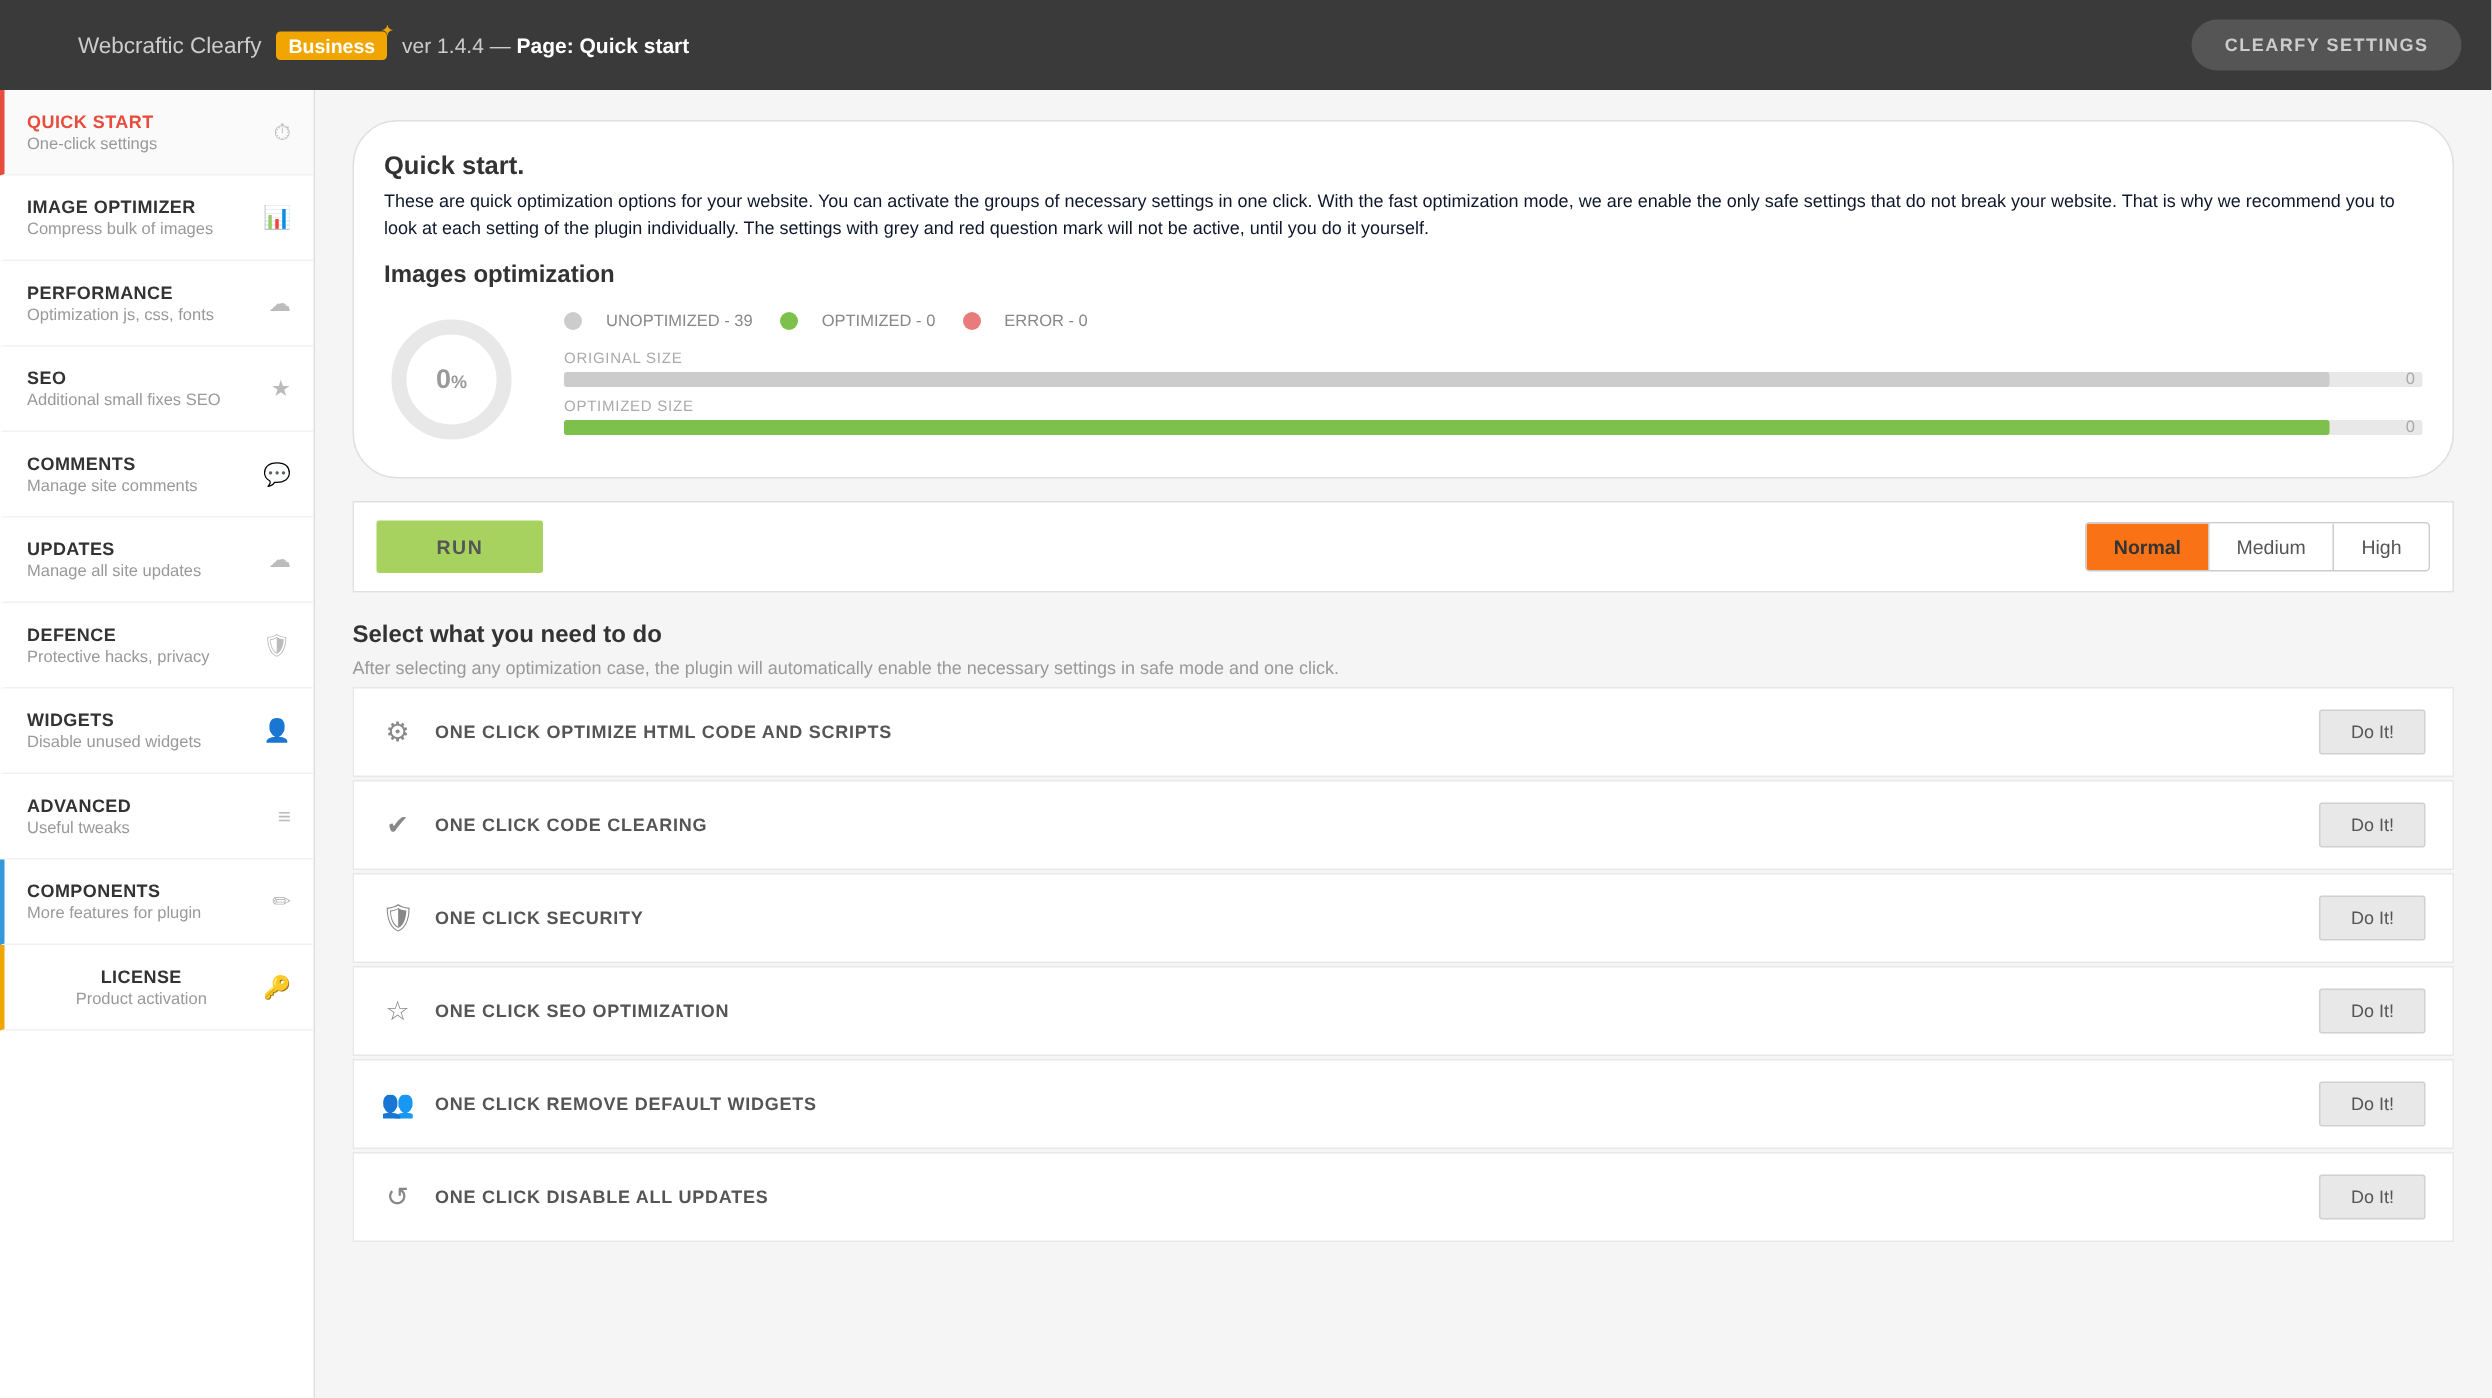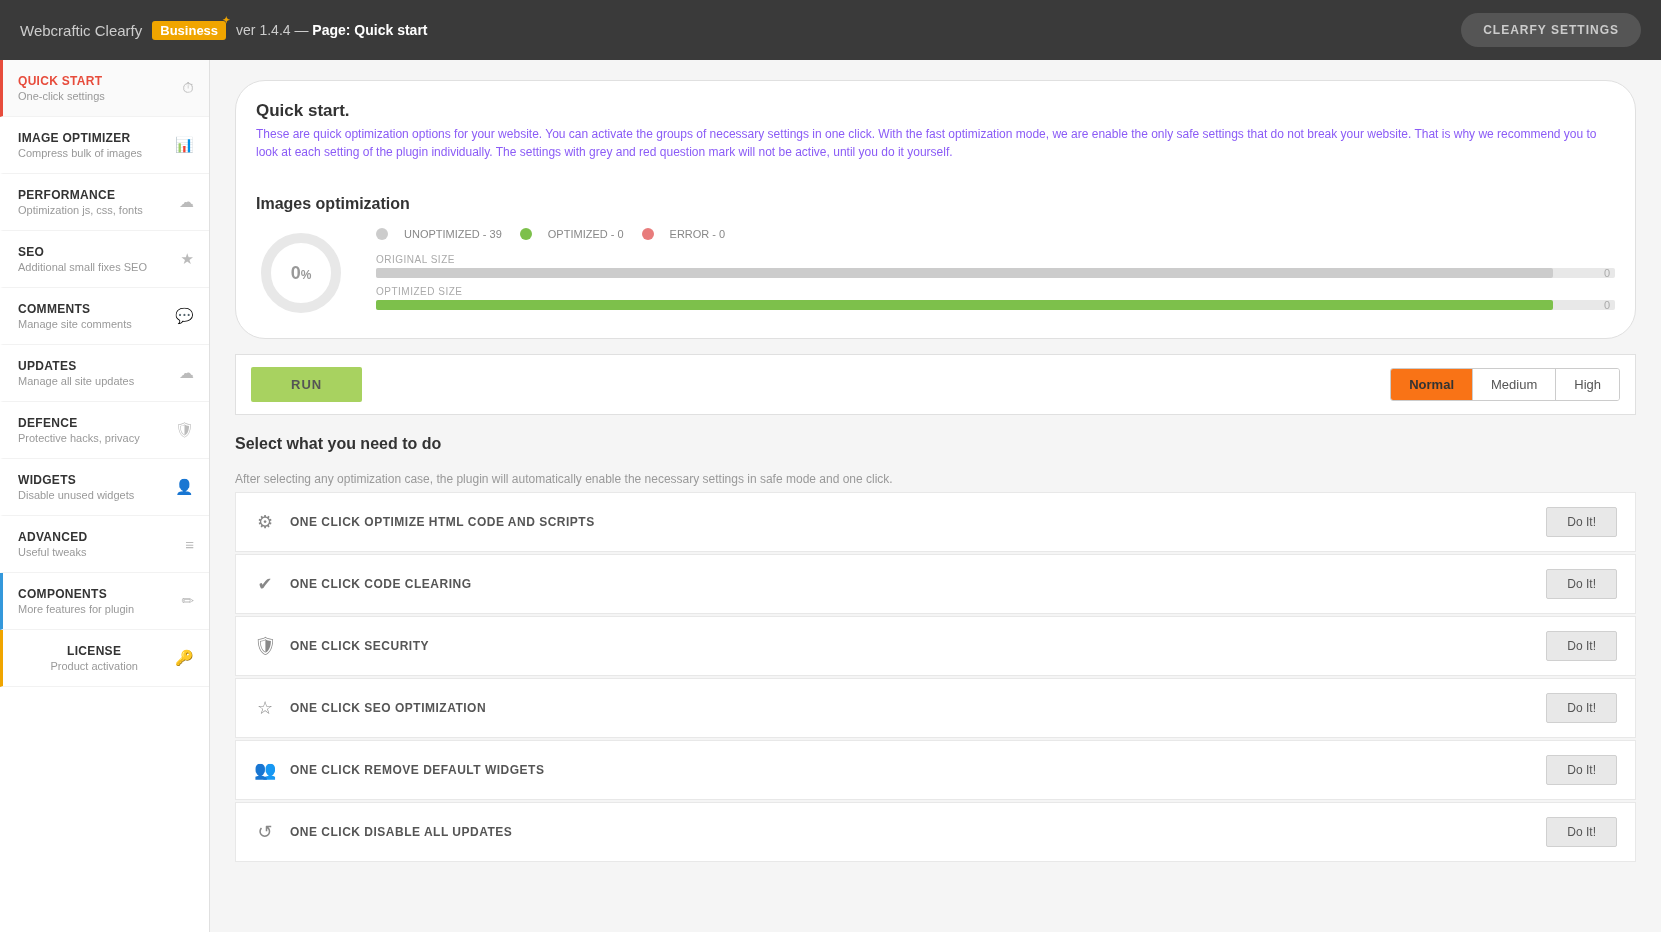--- a/index.html
+++ b/index.html
@@ -113,23 +113,23 @@
     }
 
     .section-title {
       font-size: 17px;
       font-weight: bold;
       color: #333;
       margin-bottom: 4px;
     }
     .section-desc {
       font-size: 12px;
-      color: #8b5cf6;
+      color: #0f172a;
       line-height: 1.5;
-      margin-bottom: 34px;
+      margin-bottom: 14px;
     }
 
     
     .card {
       background: #fff;
       border: 1px solid #e0e0e0;
       border-radius: 3px;
       padding: 20px;
       margin-bottom: 15px;
     }
@@ -251,21 +251,21 @@
       cursor: pointer;
     }
     .mode-btn:last-child { border-right: none; }
     .mode-btn.active { background: #f97316; color: #333; font-weight: bold; }
 
     
     .select-title {
       font-size: 16px;
       font-weight: bold;
       color: #333;
-      margin-bottom: 19px;
+      margin-bottom: 5px;
     }
     .select-desc {
       font-size: 12px;
       color: #999;
       margin-bottom: 6px;
     }
 
     .action-row {
       background: #fff;
       border: 1px solid #e8e8e8;
@@ -301,21 +301,21 @@
       color: #555;
       cursor: pointer;
       border-radius: 2px;
     }
   </style>
 </head>
 <body>
 
 <div class="topbar">
   <div class="topbar-left">
-    <span style="color:#ccc;font-size:15px;">Webcraftic Clearfy</span>
+    <span style="color:#ccc;font-size:15px;margin-left:32px;">Webcraftic Clearfy</span>
     <span class="business-badge">Business</span>
     <span style="color:#ccc;font-size:14px;">
       <span>ver 1.4.4</span>
       <span> </span><span>—</span><span> </span>
       <span style="color:#fff;font-weight:bold;">Page: Quick start</span>
     </span>
   </div>
   <button class="clearfy-settings-btn">CLEARFY SETTINGS</button>
 </div>
 

